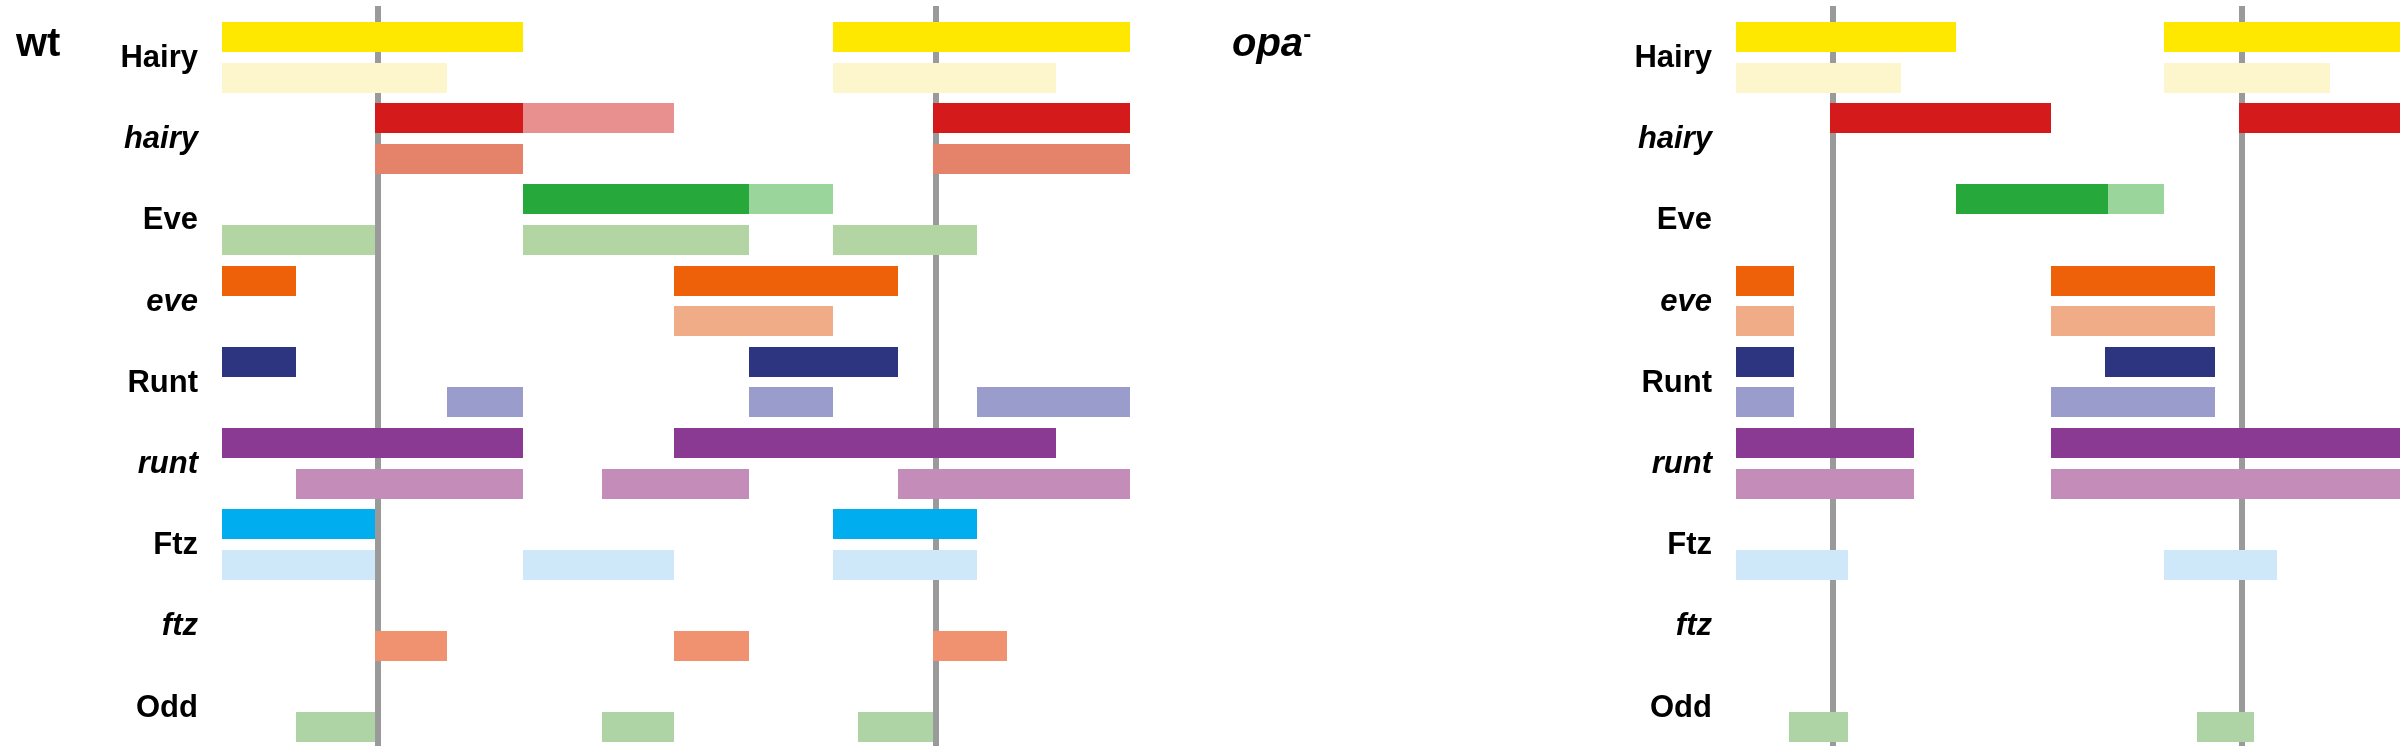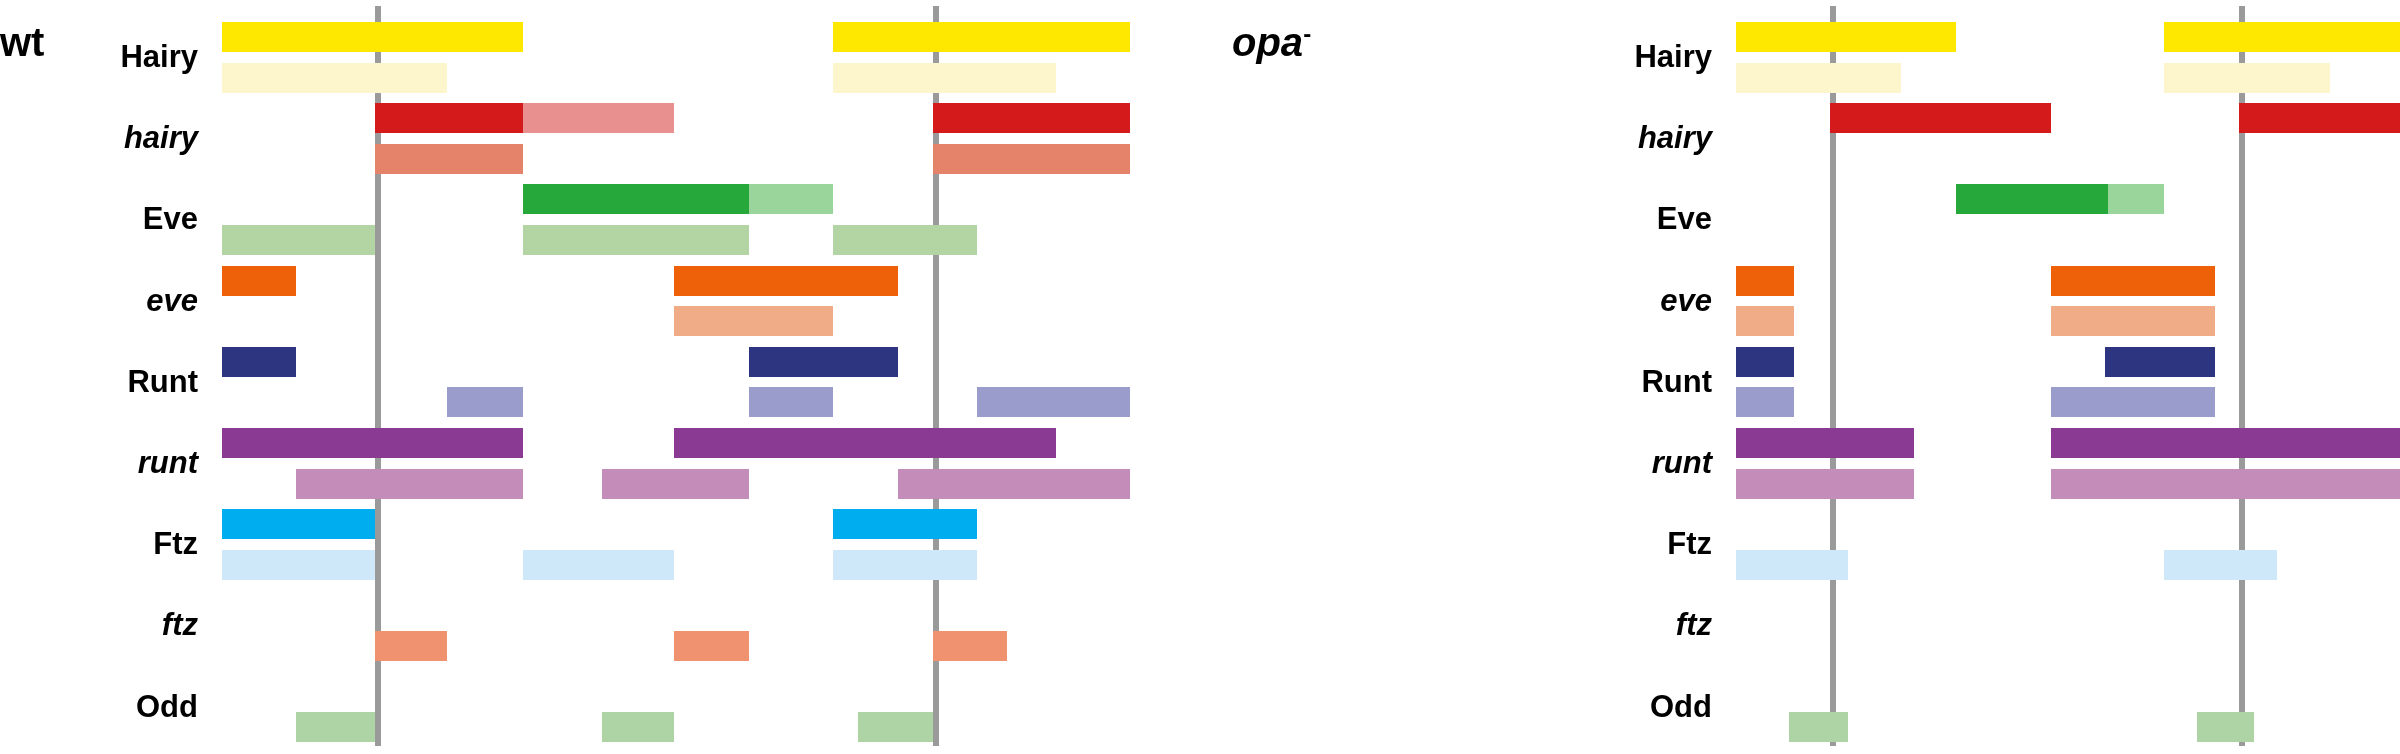--- a/index.html
+++ b/index.html
@@ -57,21 +57,21 @@
     position:absolute;
     width:6px;
     background:#9a9a9a;
   }
 </style>
 </head>
 <body>
 
 <div id="figure">
 
-  <div class="genotype" id="genotype-wt" style="left:0px;top:22px;">wt</div>
+  <div class="genotype" id="genotype-wt" style="left:16px;top:22px;">wt</div>
 
   <div class="genotype italic" id="genotype-opa" style="left:1232px;top:22px;">opa<span class="sup">-</span></div>
 
   <div id="panels">
       <div class="panel" style="left: 0px; width: 2400px;">
         <div class="gridline" style="left: 374.544px; top: 6px; height: 740px; background: rgb(154, 154, 154);"></div>
         <div class="gridline" style="left: 932.964px; top: 6px; height: 740px; background: rgb(154, 154, 154);"></div>
         <div class="row" style="top: 22px; height: 30px;">
           <div class="rowlabel protein" style="left: -62px; width: 260px; top: 20px; height: 30px; line-height: 30px;">Hairy</div>
           <div class="track" style="left: 222px; width: 908px; height: 30px;">

